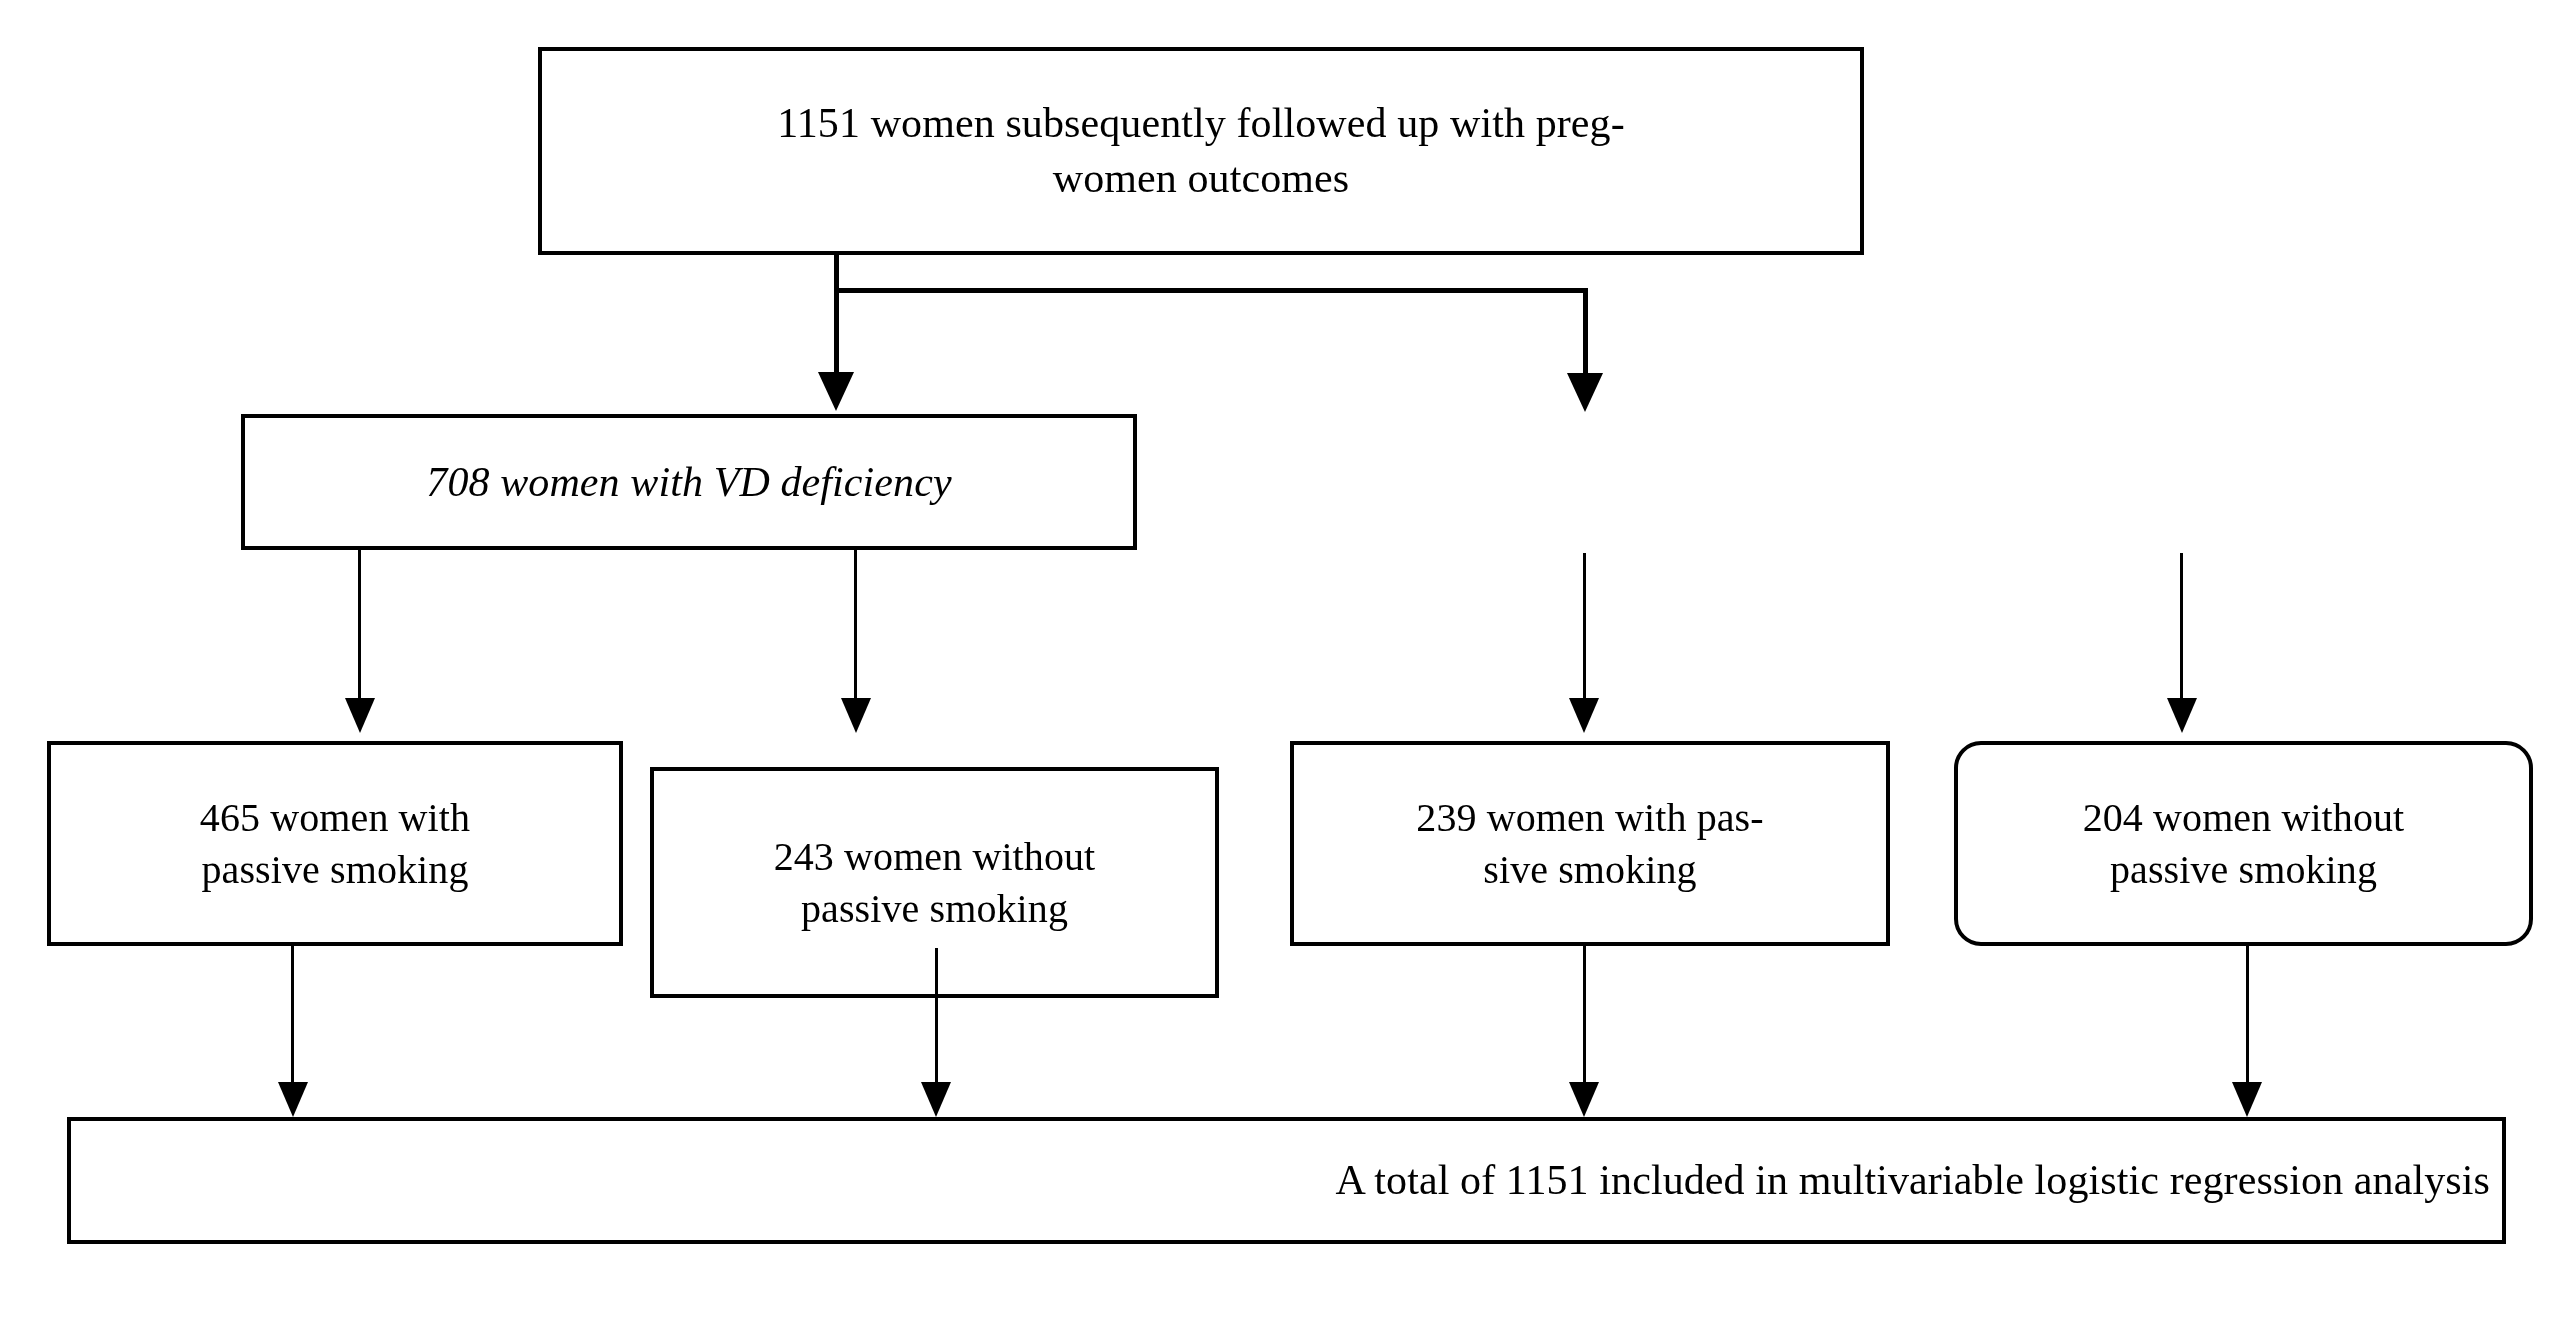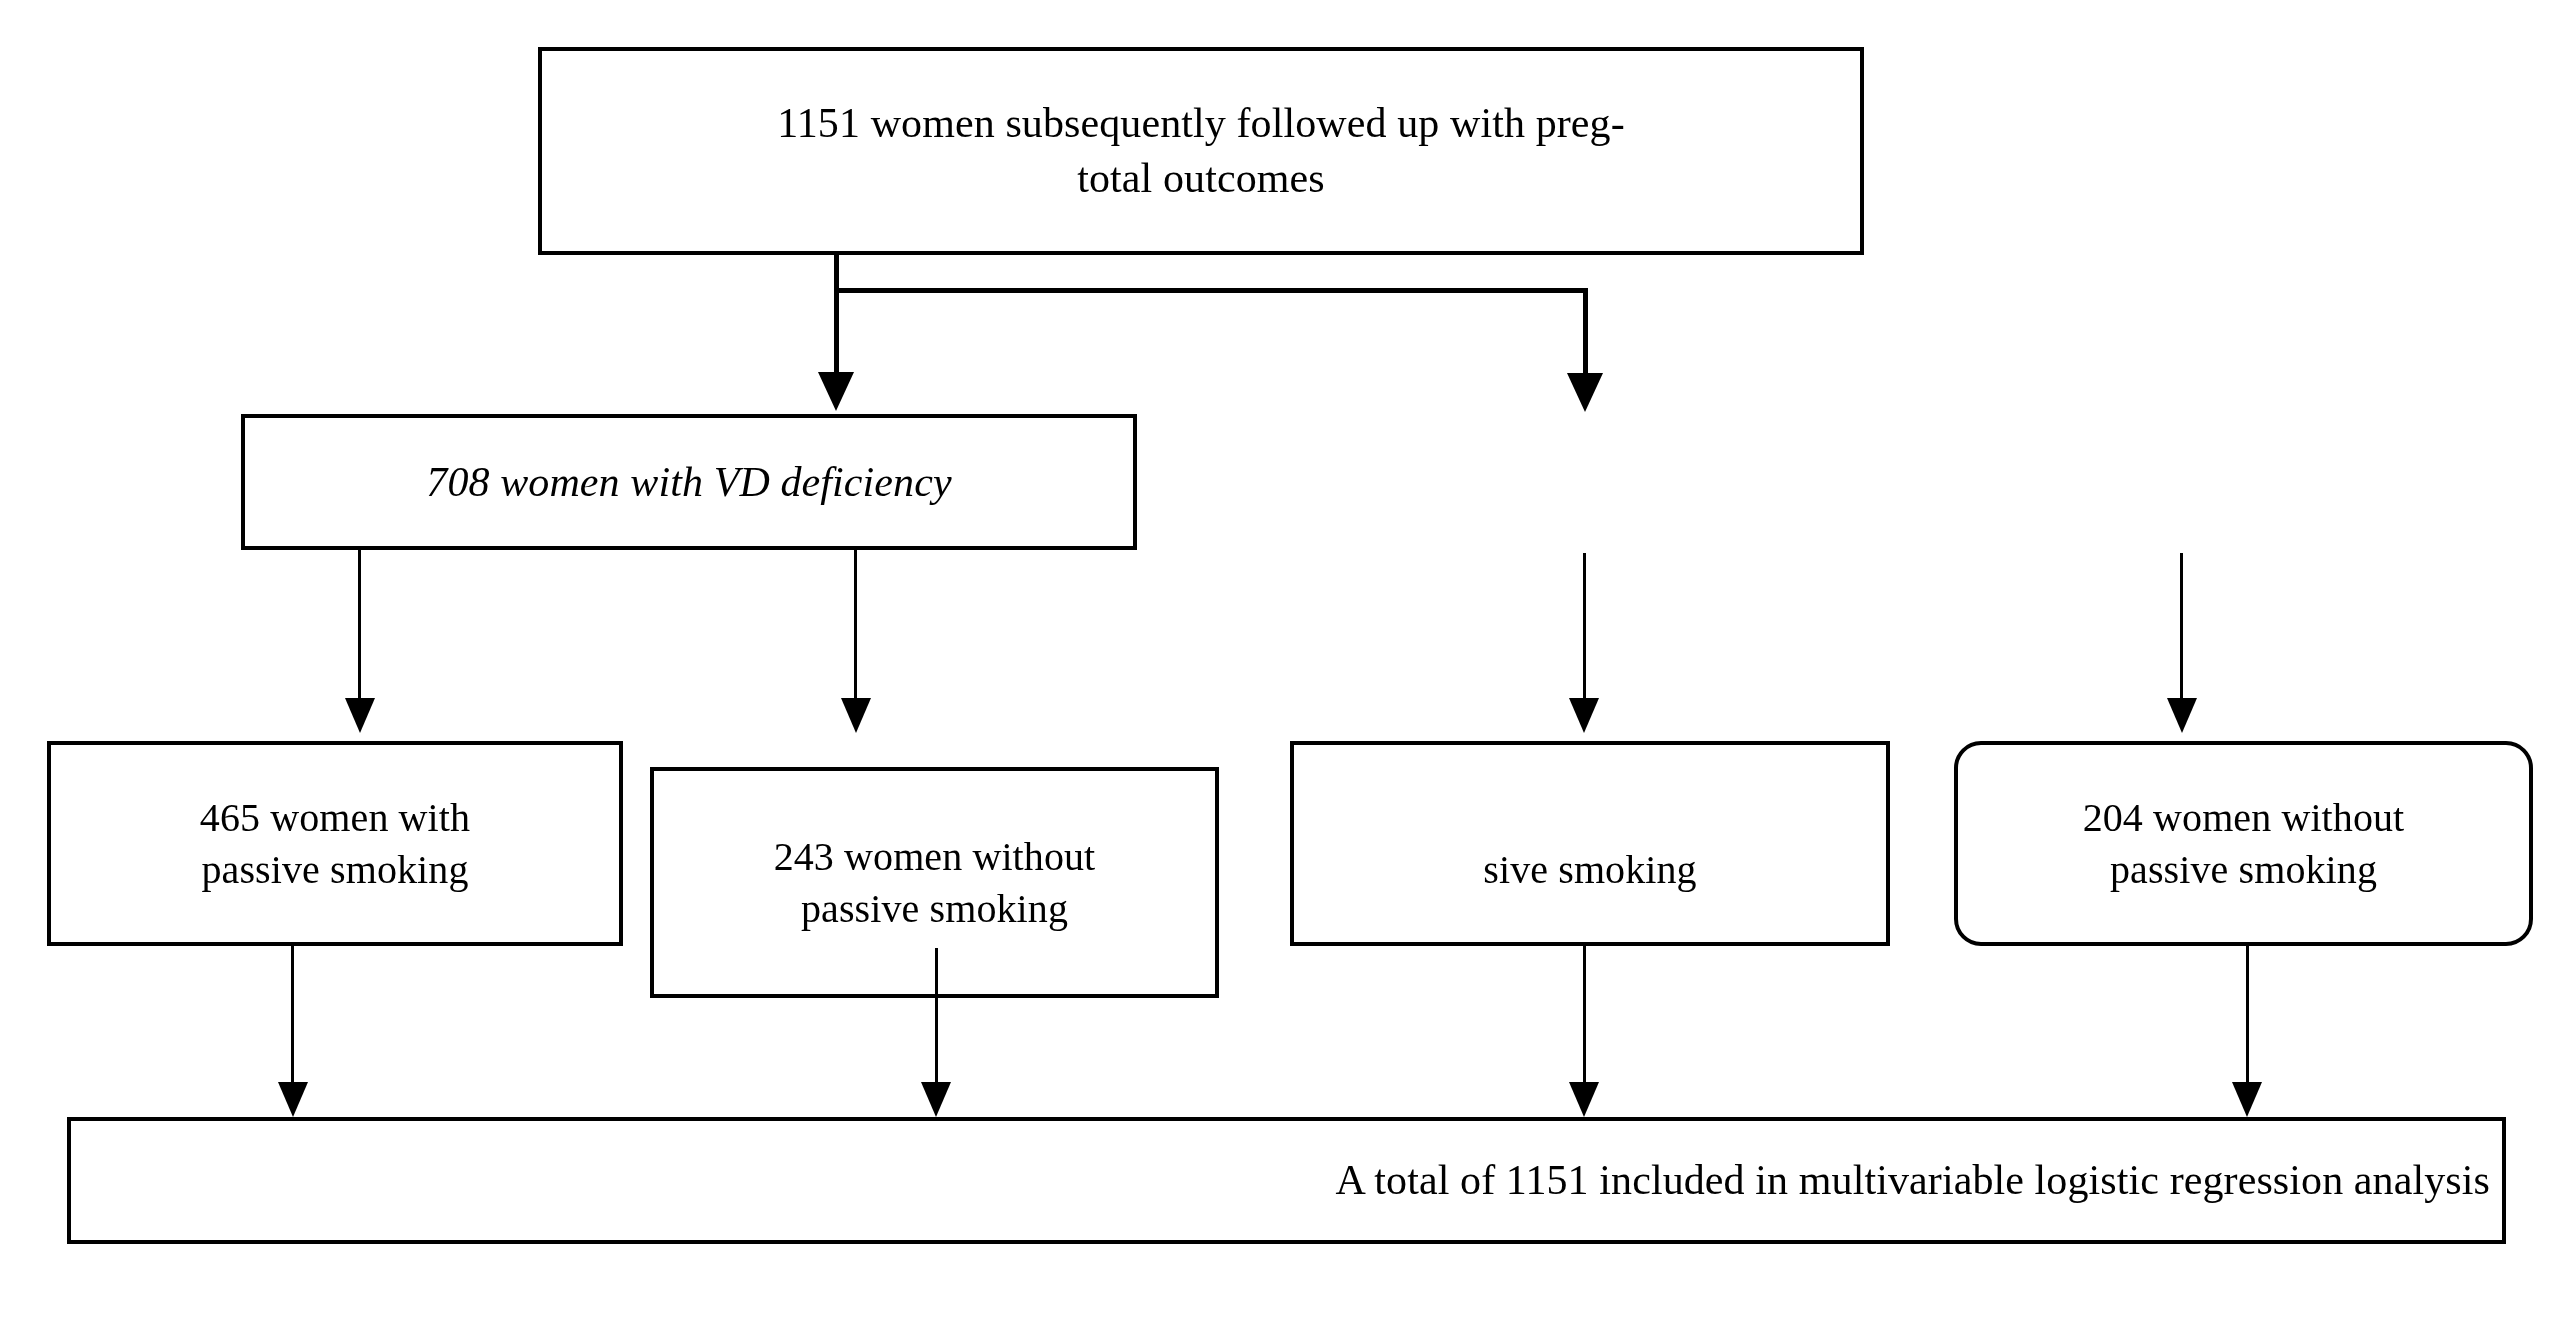--- a/index.html
+++ b/index.html
@@ -83,21 +83,21 @@
   }
 </style>
 </head>
 <body>
 
 <div id="flowchart">
 
   <div class="node" id="node-top">
     <span class="node-label">
       <span>1151 women subsequently followed up with preg-</span><br>
-      <span>total outcomes</span>
+      <span>women outcomes</span>
     </span>
   </div>
 
   <div class="vline" style="left:834px; top:255px; height:38px;"></div>
   <div class="hline" style="left:834px; top:288px; width:753px;"></div>
   <div class="vline" style="left:834px; top:288px; height:85px;"></div>
   <div class="arrowhead" style="left:818px; top:372px;"></div>
   <div class="vline" style="left:1583px; top:288px; height:86px;"></div>
   <div class="arrowhead" style="left:1567px; top:373px;"></div>
 
@@ -125,21 +125,21 @@
 
   <div class="node" id="node-s2">
     <span class="node-label">
       <span>243 women without</span><br>
       <span>passive smoking</span>
     </span>
   </div>
 
   <div class="node" id="node-s3">
     <span class="node-label">
-      <br>
+      <span>239 women with pas-</span><br>
       <span>sive smoking</span>
     </span>
   </div>
 
   <div class="node" id="node-s4">
     <span class="node-label">
       <span>204 women without</span><br>
       <span>passive smoking</span>
     </span>
   </div>

